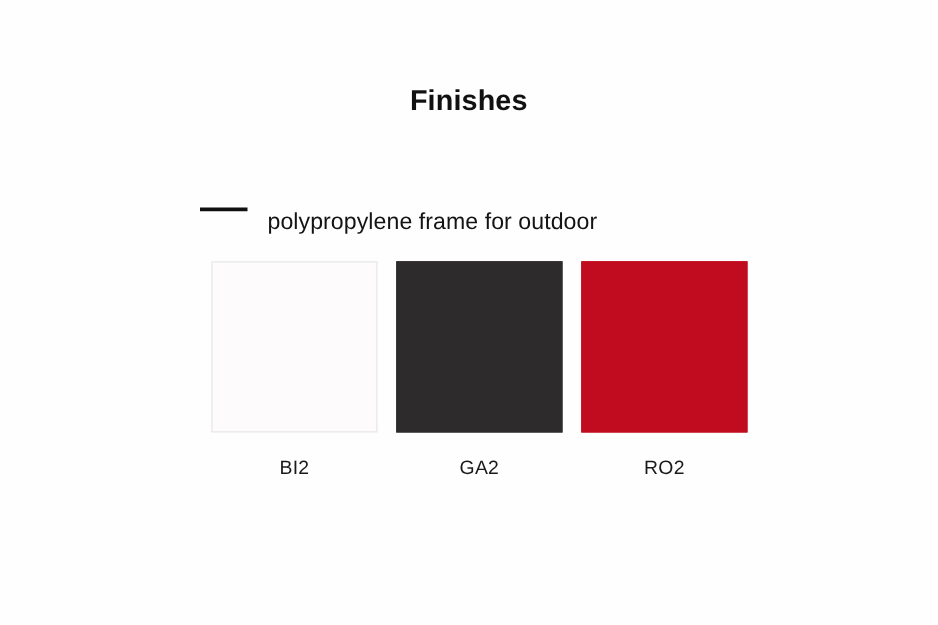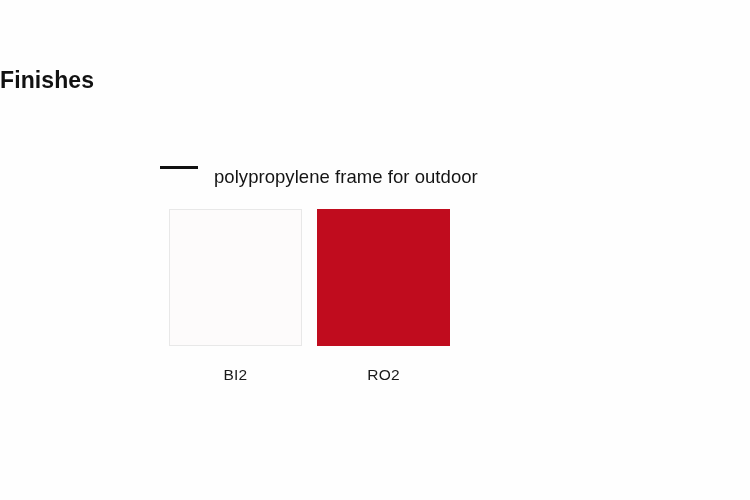--- a/index.html
+++ b/index.html
@@ -20,20 +20,21 @@
     position: absolute;
     inset: 0;
   }
 
   
   #panel-title {
     position: absolute;
     top: 68px;
     left: 0;
     width: 750px;
+    text-align: center;
     font-size: 23px;
     font-weight: bold;
     color: #111111;
     letter-spacing: 0.1px;
     line-height: 1.1;
   }
 
   
   #legend-row {
     position: absolute;
@@ -98,20 +99,24 @@
     <span id="legend-label">polypropylene frame for outdoor</span>
   </div>
 
   <div id="swatch-row">
 
     <div class="swatch-cell">
       <div class="swatch-chip" style="background: rgb(253, 251, 251); border: 1px solid rgb(232, 232, 232);"></div>
       <div class="swatch-caption">BI2</div>
     </div>
 
+    <div class="swatch-cell">
+      <div class="swatch-chip" style="background: rgb(45, 43, 43); border: 1px solid rgb(45, 43, 43);"></div>
+      <div class="swatch-caption">GA2</div>
+    </div>
 
     <div class="swatch-cell">
       <div class="swatch-chip" style="background: rgb(192, 12, 30); border: 1px solid rgb(192, 12, 30);"></div>
       <div class="swatch-caption">RO2</div>
     </div>
 
   </div>
 </div>
 
 </body></html>

